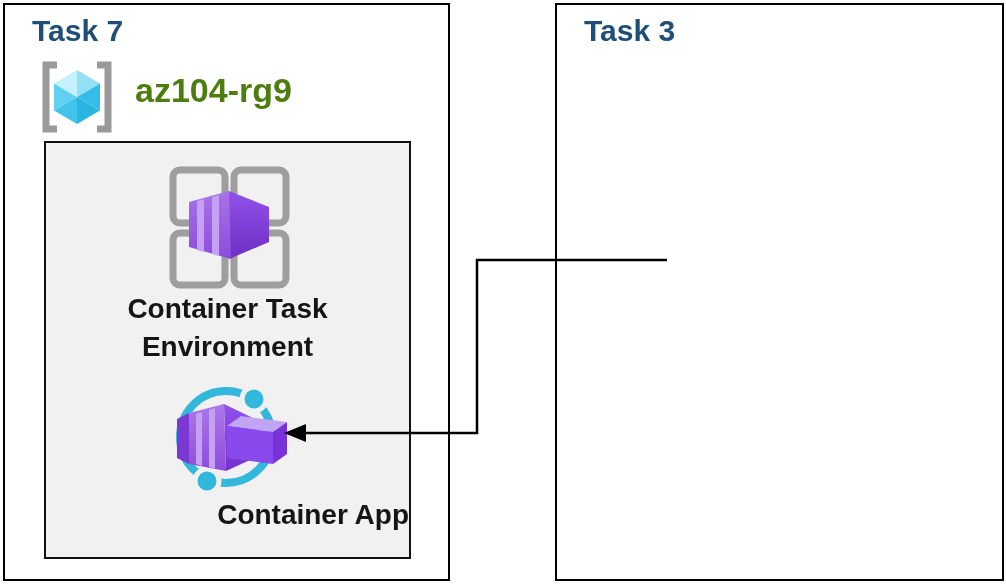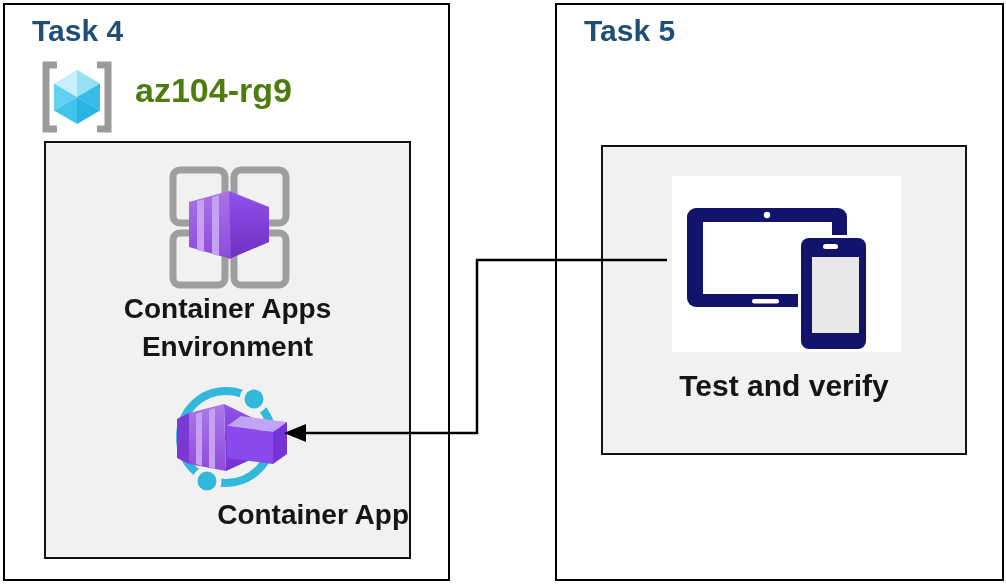--- a/index.html
+++ b/index.html
@@ -45,21 +45,21 @@
     font-size:30px;font-weight:700;color:#151515;white-space:nowrap;
   }
   .overlay{position:absolute;left:0;top:0;pointer-events:none;}
 </style>
 </head>
 <body>
 
 <div class="canvas">
 
   <div class="task-box task1-box">
-    <div class="task-title">Task 4</div>
+    <div class="task-title">Task 7</div>
 
     <svg class="rg-icon" viewBox="0 0 84 74">
       <path d="M22,5 H11 V69 H22" fill="none" stroke="#9A9A9A" stroke-width="7"></path>
       <path d="M62,5 H73 V69 H62" fill="none" stroke="#9A9A9A" stroke-width="7"></path>
       <polygon points="42,10 42,37 19,23.5" fill="#C6F0FB"></polygon>
       <polygon points="42,10 65,23.5 42,37" fill="#93E1F7"></polygon>
       <polygon points="19,23.5 42,37 19,50.5" fill="#62D1F1"></polygon>
       <polygon points="19,50.5 42,37 42,64" fill="#41C4EB"></polygon>
       <polygon points="42,37 65,23.5 65,50.5" fill="#35BDE7"></polygon>
       <polygon points="42,37 65,50.5 42,64" fill="#2AB5E1"></polygon>
@@ -84,21 +84,21 @@
           <rect x="67" y="5" width="52" height="53" rx="7"></rect>
           <rect x="6" y="68" width="52" height="52" rx="7"></rect>
           <rect x="67" y="68" width="52" height="52" rx="7"></rect>
         </g>
         <polygon points="62,26 102,42 102,77 62,94" fill="url(#envR)"></polygon>
         <polygon points="22,37 62,26 64,94 22,82" fill="url(#envL)"></polygon>
         <polygon points="30,36 37,34 37,87 30,85" fill="#C4A1F3"></polygon>
         <polygon points="45,32 52,30 52,91 45,89" fill="#C4A1F3"></polygon>
       </svg>
       <div class="env-label">
-        <span>Container Apps Environment</span>
+        <span>Container Task Environment</span>
       </div>
 
       <svg class="app-icon" viewBox="0 0 120 116">
         <defs>
           <linearGradient id="appR" x1="0" y1="0" x2="0" y2="1">
             <stop offset="0" stop-color="#9152EC"></stop>
               <stop offset="1" stop-color="#7430CC"></stop>
           </linearGradient>
           <linearGradient id="appL" x1="0" y1="0" x2="0" y2="1">
             <stop offset="0" stop-color="#AC79EA"></stop>
@@ -115,38 +115,22 @@
         <polygon points="40,30 46,28 46,89 40,87" fill="#C4A1F3"></polygon>
         <polygon points="58,46 72,36 118,42 104,52" fill="#C2A4F4"></polygon>
         <polygon points="58,46 104,52 104,84 58,78" fill="#8A49EC"></polygon>
         <polygon points="104,52 118,42 118,74 104,84" fill="#7733D8"></polygon>
       </svg>
       <div class="app-label">Container App</div>
     </div>
   </div>
 
   <div class="task-box task2-box">
-    <div class="task-title">Task 5</div>
+    <div class="task-title">Task 3</div>
 
-    <div class="inner-panel t2-panel">
-      <div class="devices-card">
-        <svg viewBox="0 0 229 176">
-          <rect width="229" height="176" fill="#ffffff"></rect>
-          <rect x="15" y="32" width="160" height="99" rx="9" fill="#12136B"></rect>
-          <rect x="31" y="46" width="129" height="72" fill="#ffffff"></rect>
-          <circle cx="95" cy="39" r="3.2" fill="#ffffff"></circle>
-          <rect x="80" y="123" width="27" height="4.5" rx="2.2" fill="#ffffff"></rect>
-          <rect x="126" y="59" width="71" height="117" rx="10" fill="#ffffff"></rect>
-          <rect x="129" y="62" width="65" height="111" rx="8" fill="#12136B"></rect>
-          <rect x="140" y="81" width="47" height="76" fill="#E8E8E8"></rect>
-          <rect x="151" y="68" width="15" height="5" rx="2.5" fill="#ffffff"></rect>
-        </svg>
-      </div>
-      <div class="test-label">Test and verify</div>
-    </div>
   </div>
 
   <svg class="overlay" width="1006" height="584">
     <path d="M305,433 H477 V260 H667" fill="none" stroke="#000000" stroke-width="2.5"></path>
     <polygon points="284,433 306,424 306,442" fill="#000000"></polygon>
   </svg>
 
 </div>
 
 </body></html>

